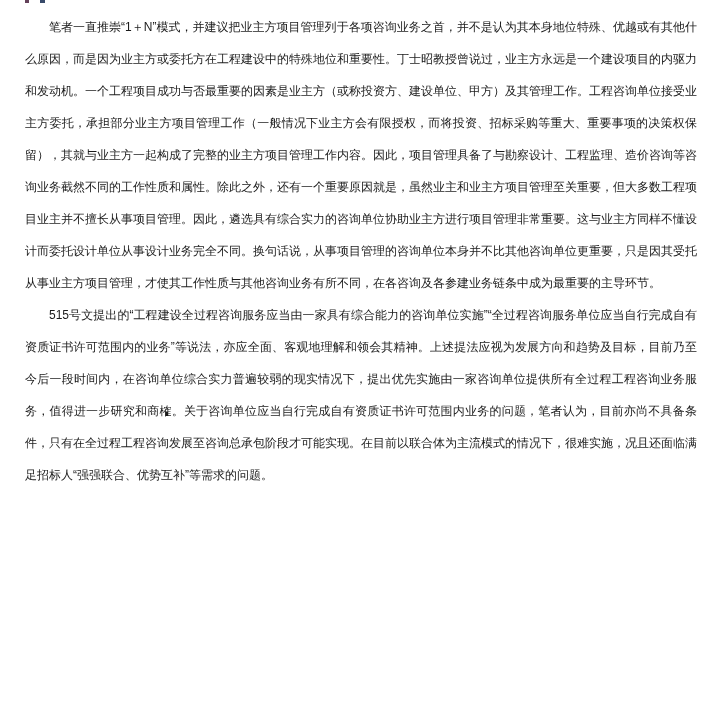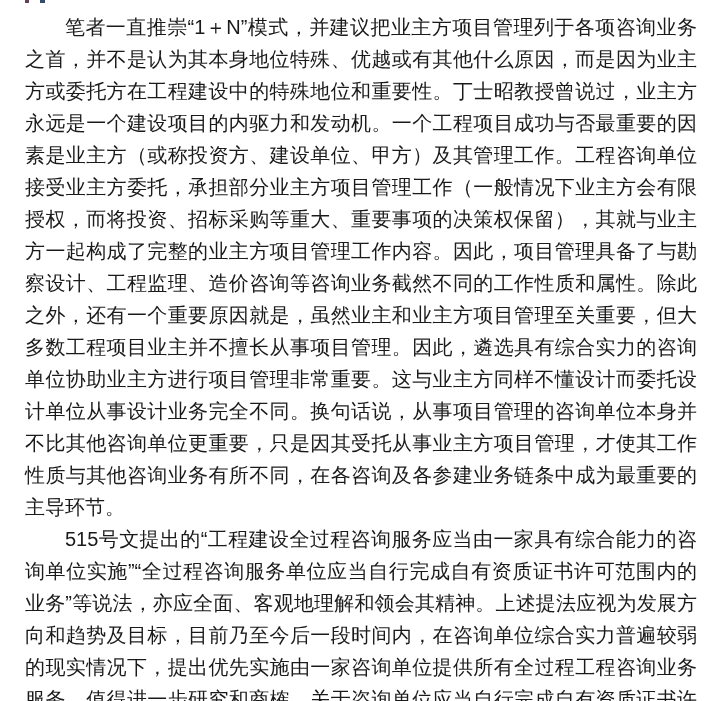--- a/index.html
+++ b/index.html
@@ -21,21 +21,21 @@
   .frag.f1 { left: 25px; width: 4px; height: 3px; background: #64415a; }
   .frag.f2 { left: 40px; width: 5px; height: 3px; background: #384a6a; }
   .text-block {
     position: absolute;
     left: 25px; top: 11px;
     width: 672px;
   }
   .para {
     margin: 0; padding: 0;
     font-family: "Liberation Sans", sans-serif;
-    font-size: 20px;
+    font-size: 12px;
     line-height: 32px;
     color: #1a1a1a;
     text-align: justify;
     text-indent: 2em;
   }
 </style>
 </head>
 <body>
 
 <div class="page">

